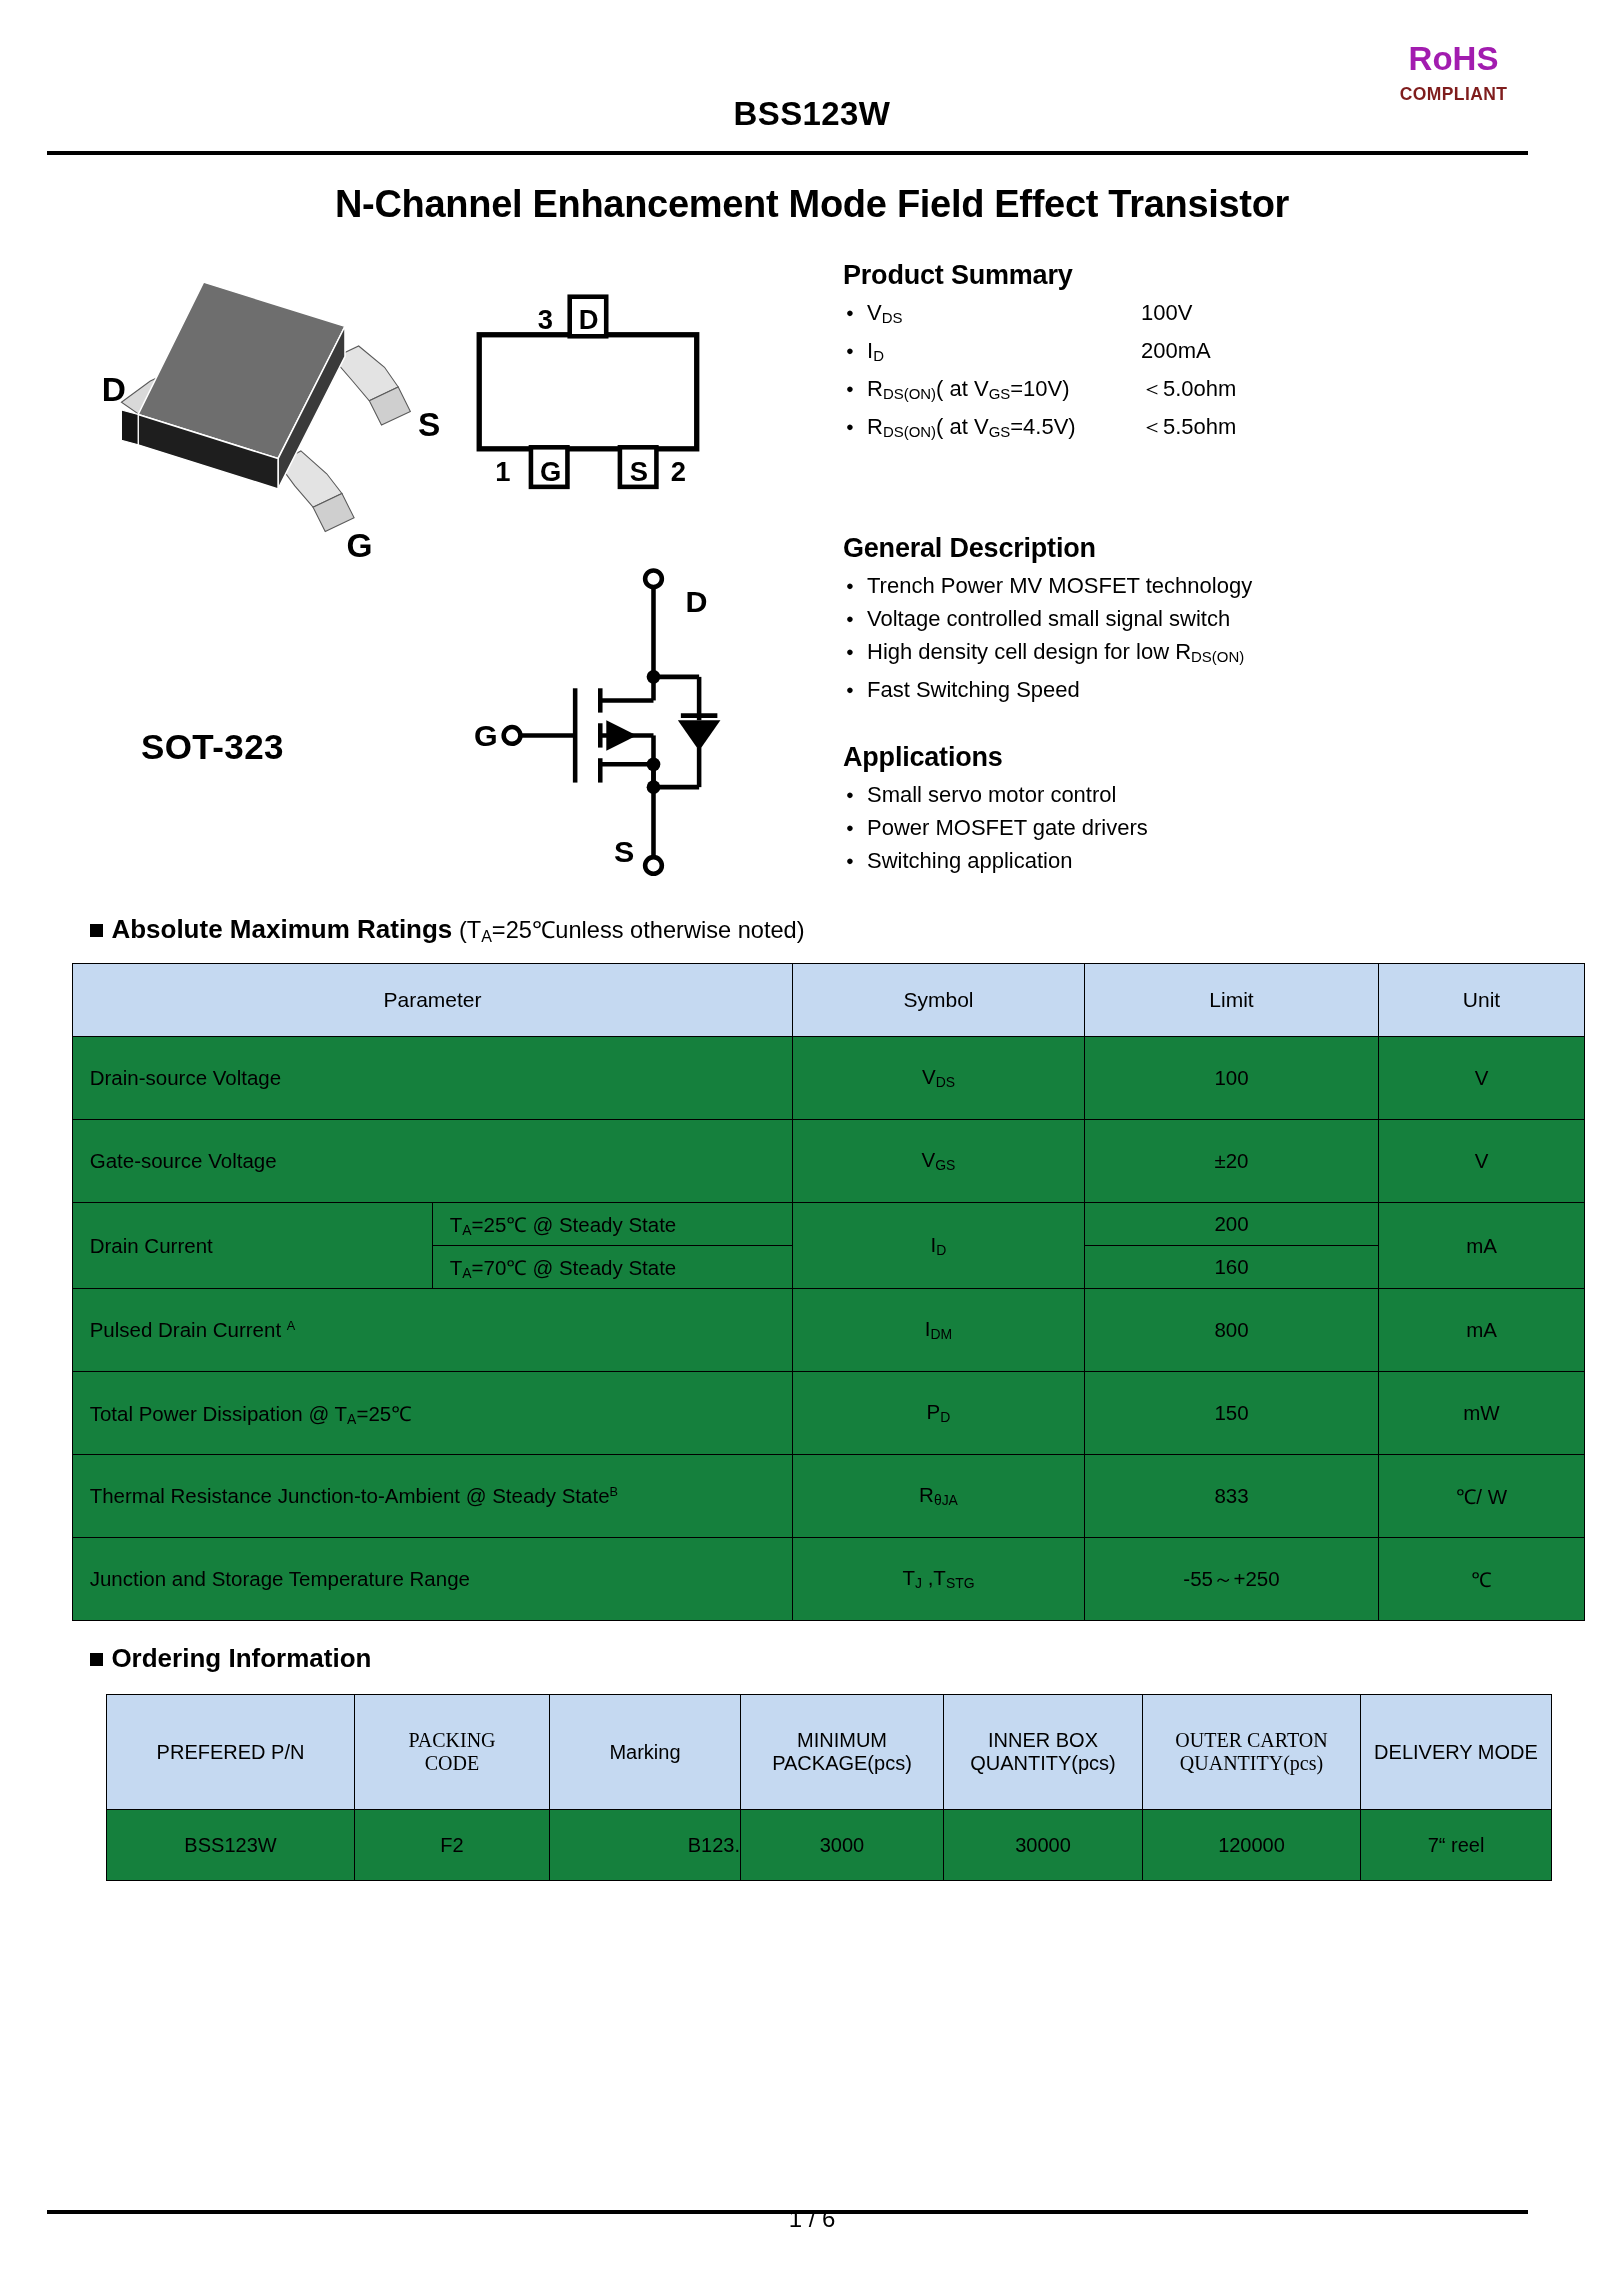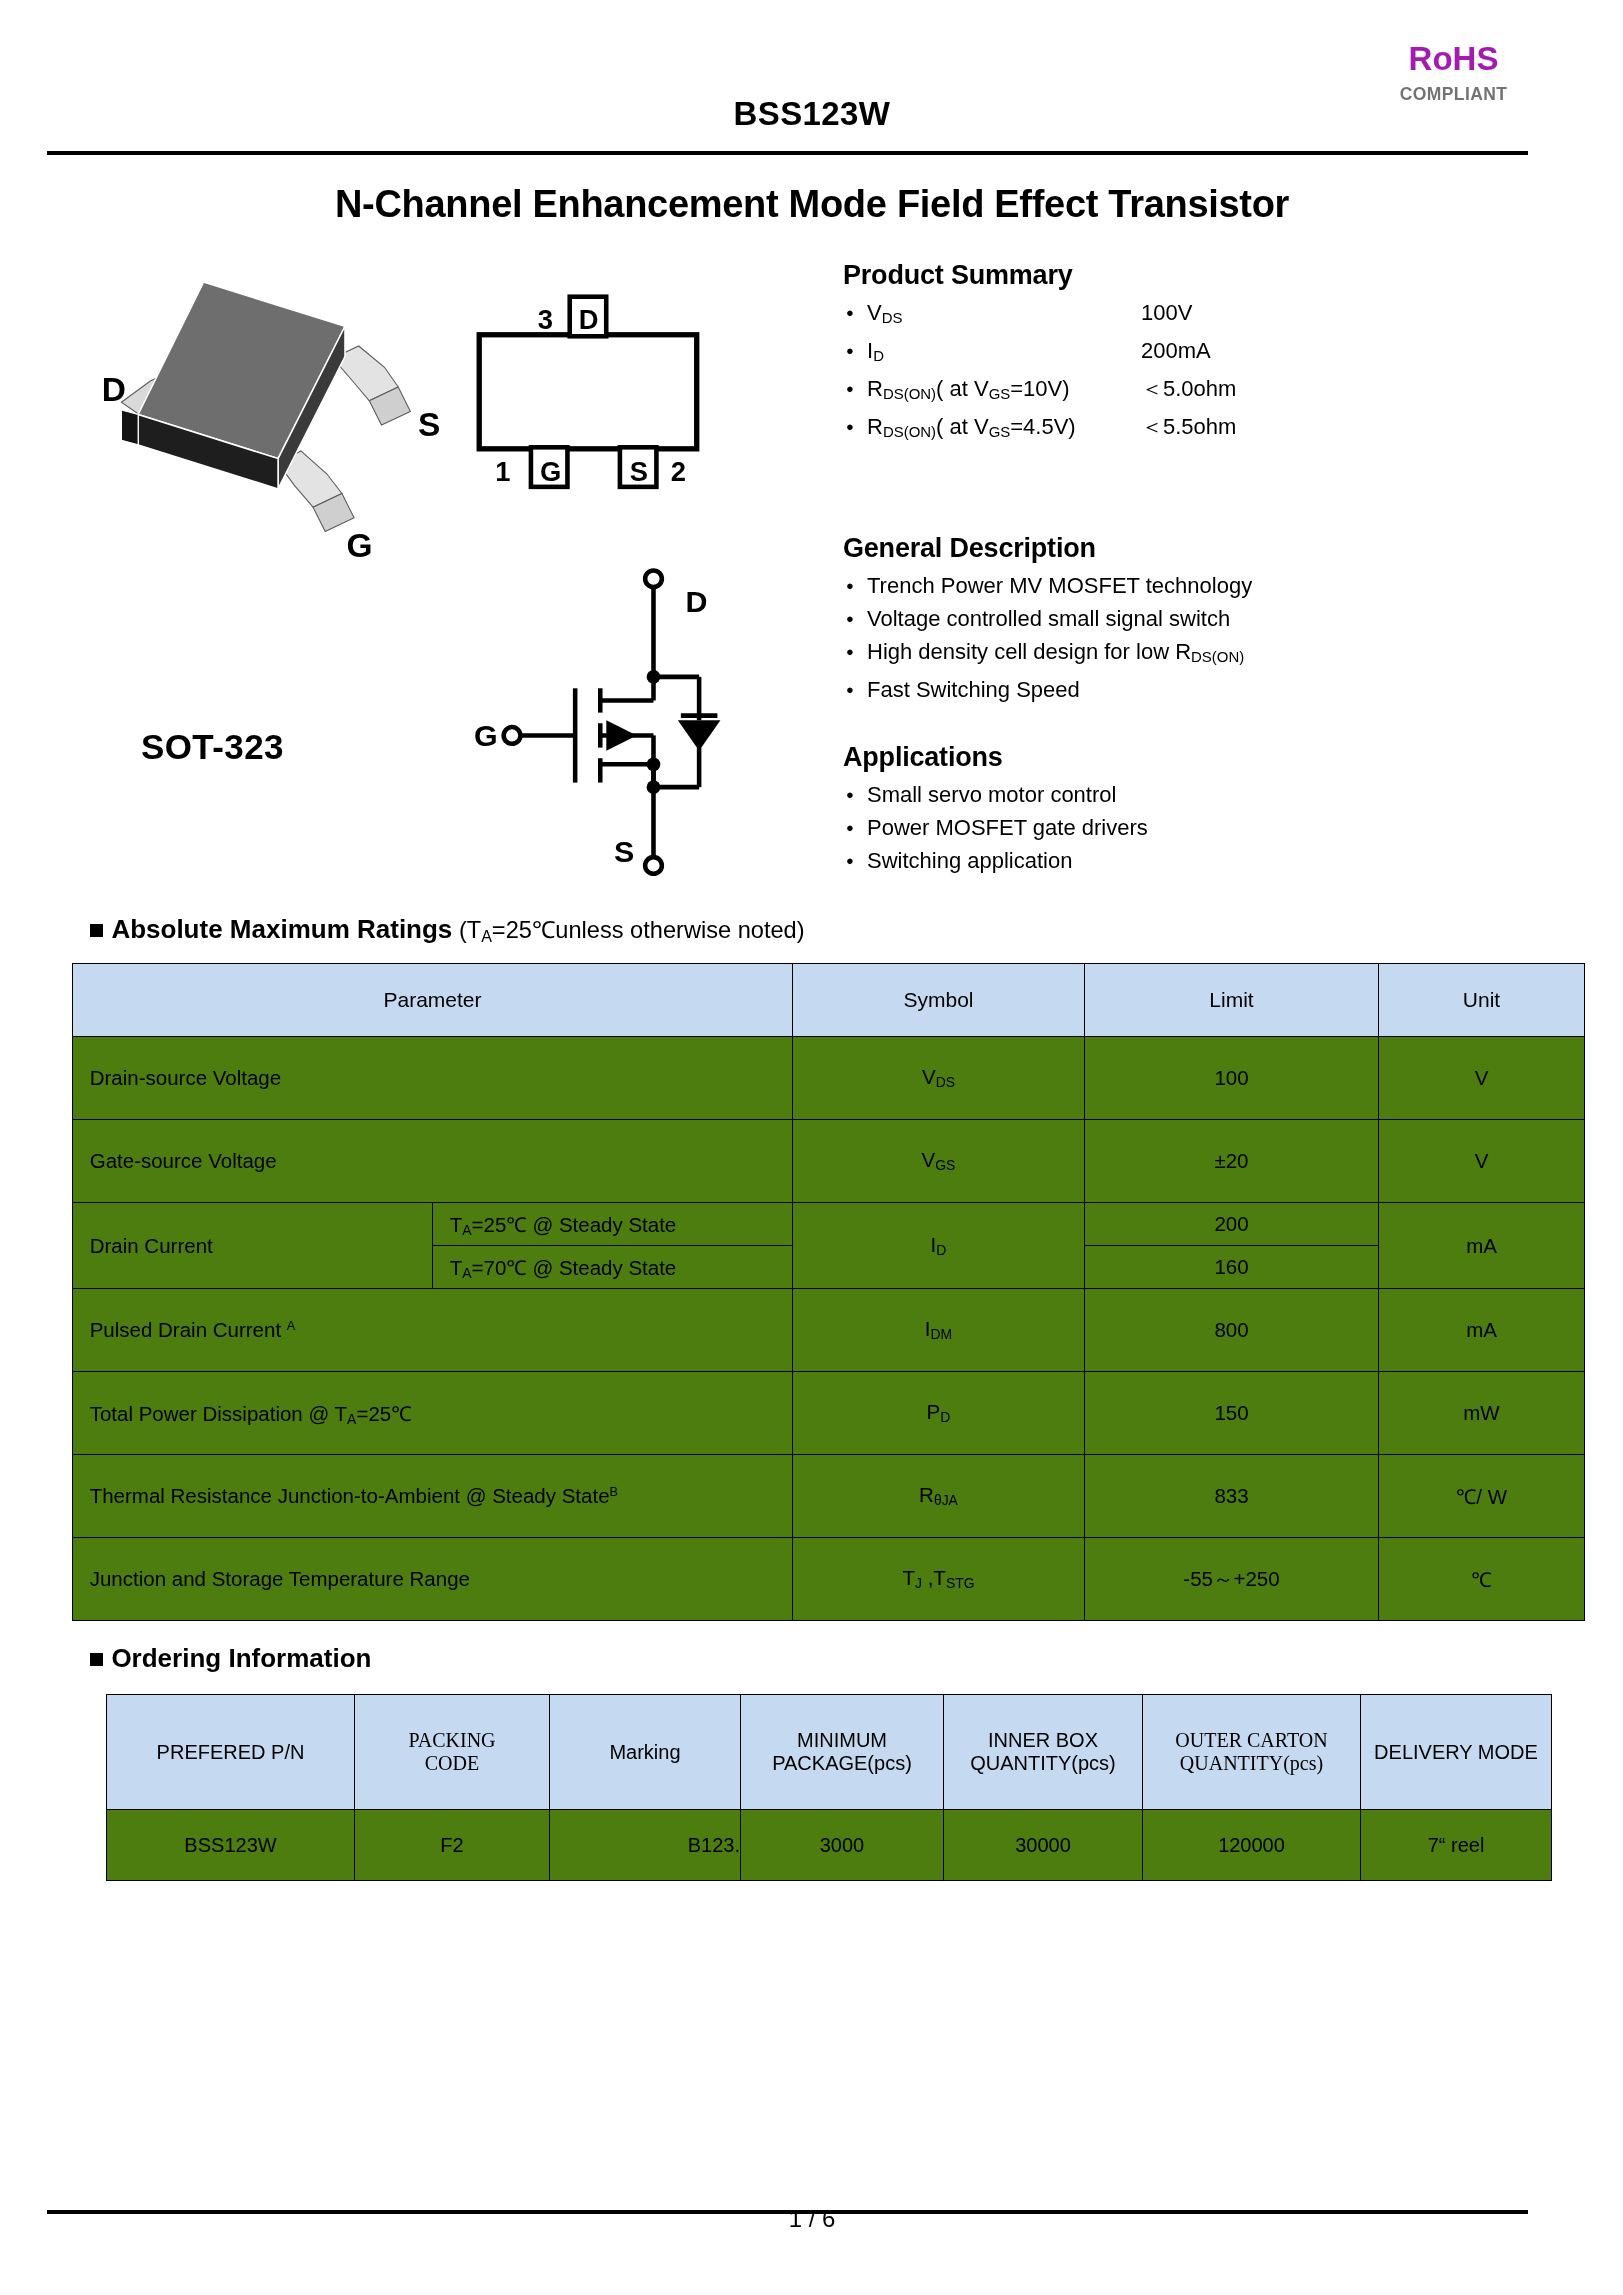--- a/index.html
+++ b/index.html
@@ -41,21 +41,21 @@
   .rohs-main {
     font-size: 33px;
     font-weight: bold;
     color: #a21caf;
     line-height: 1.0;
     letter-spacing: 0px;
   }
   .rohs-sub {
     font-size: 17.5px;
     font-weight: bold;
-    color: #737373;
+    color: #7f1d1d;
     margin-top: 9px;
     letter-spacing: 0.4px;
   }
   .rule-top {
     position: absolute;
     left: 47px; top: 151px;
     width: 1481px;
     height: 3.8px;
     background: #000;
   }
@@ -137,21 +137,21 @@
     margin-right: 8.4px;
     vertical-align: 1.5px;
   }
   .sec-marker .norm { font-weight: normal; font-size: 23.6px; }
 
   
   table.dt {
     position: absolute;
     border-collapse: collapse;
     table-layout: fixed;
-    background: #4d7c0f;
+    background: #15803d;
   }
   table.dt td, table.dt th {
     border: 1.5px solid #000;
     text-align: center;
     vertical-align: middle;
     font-weight: normal;
     font-size: 20.5px;
     padding: 0;
   }
   table.dt thead td {

